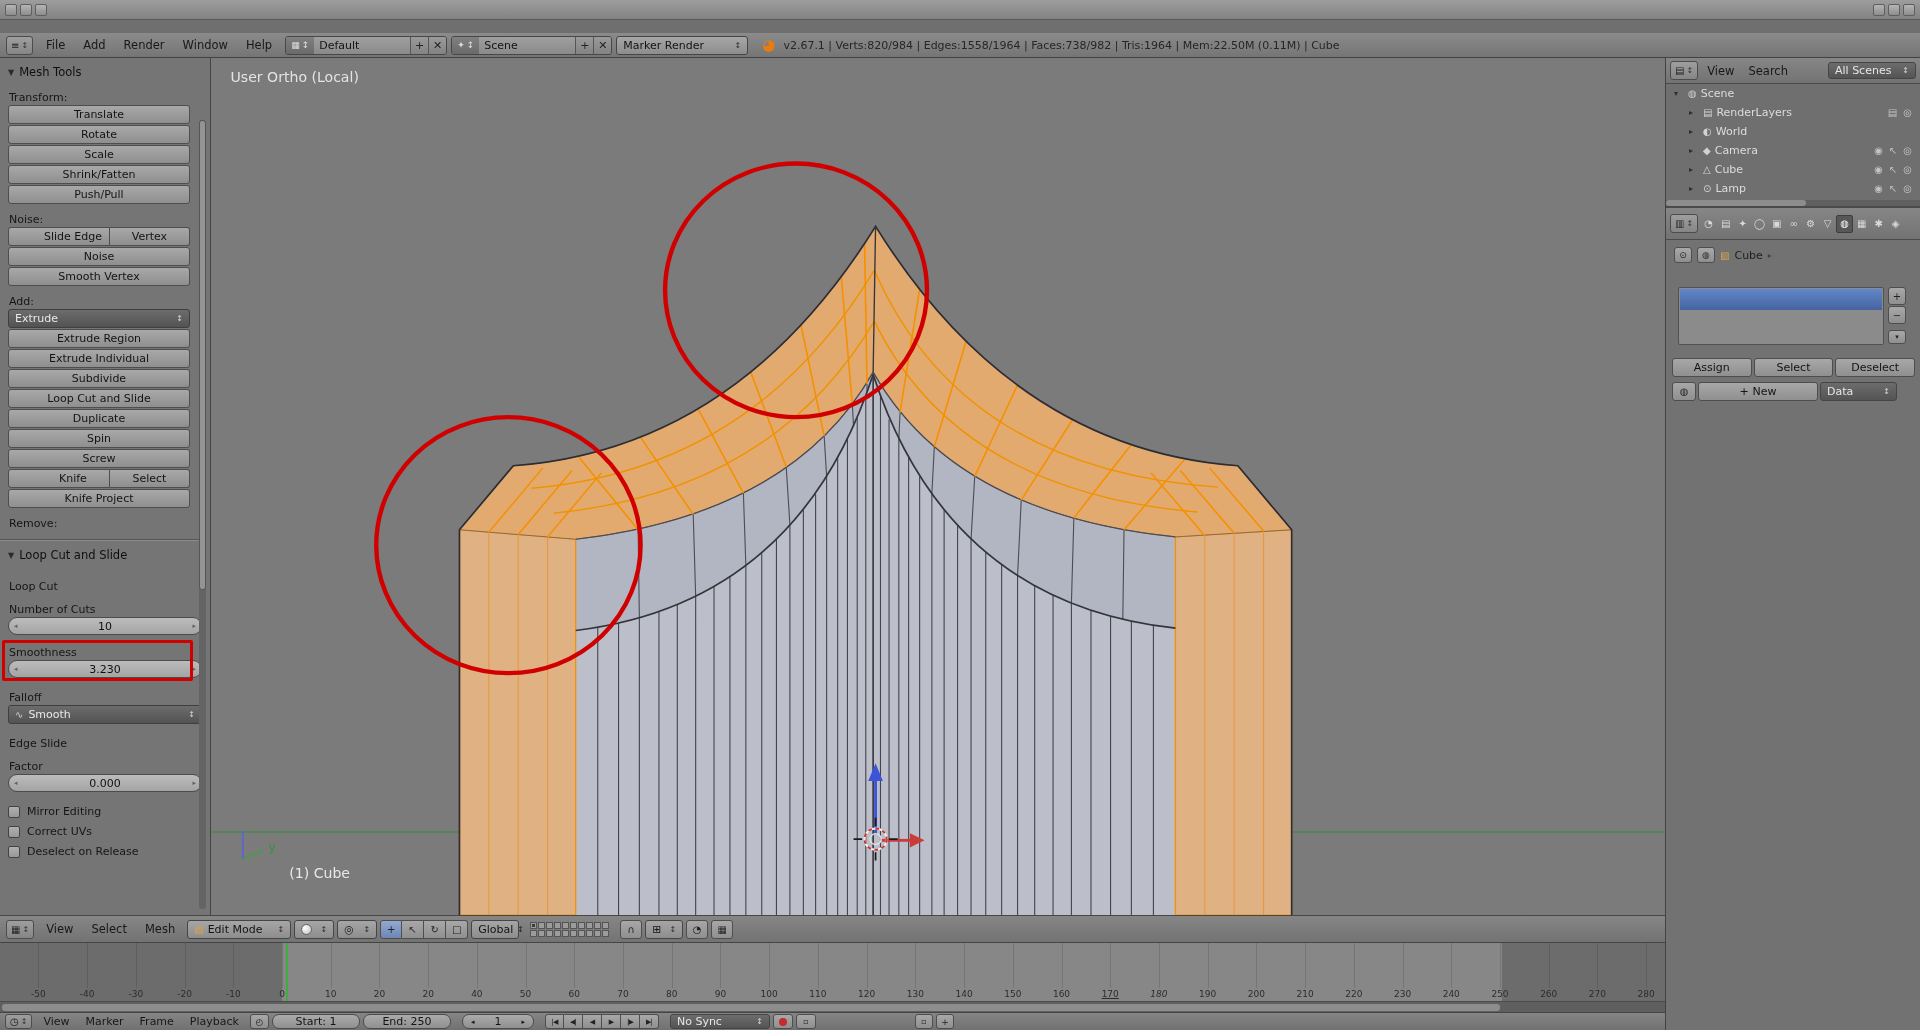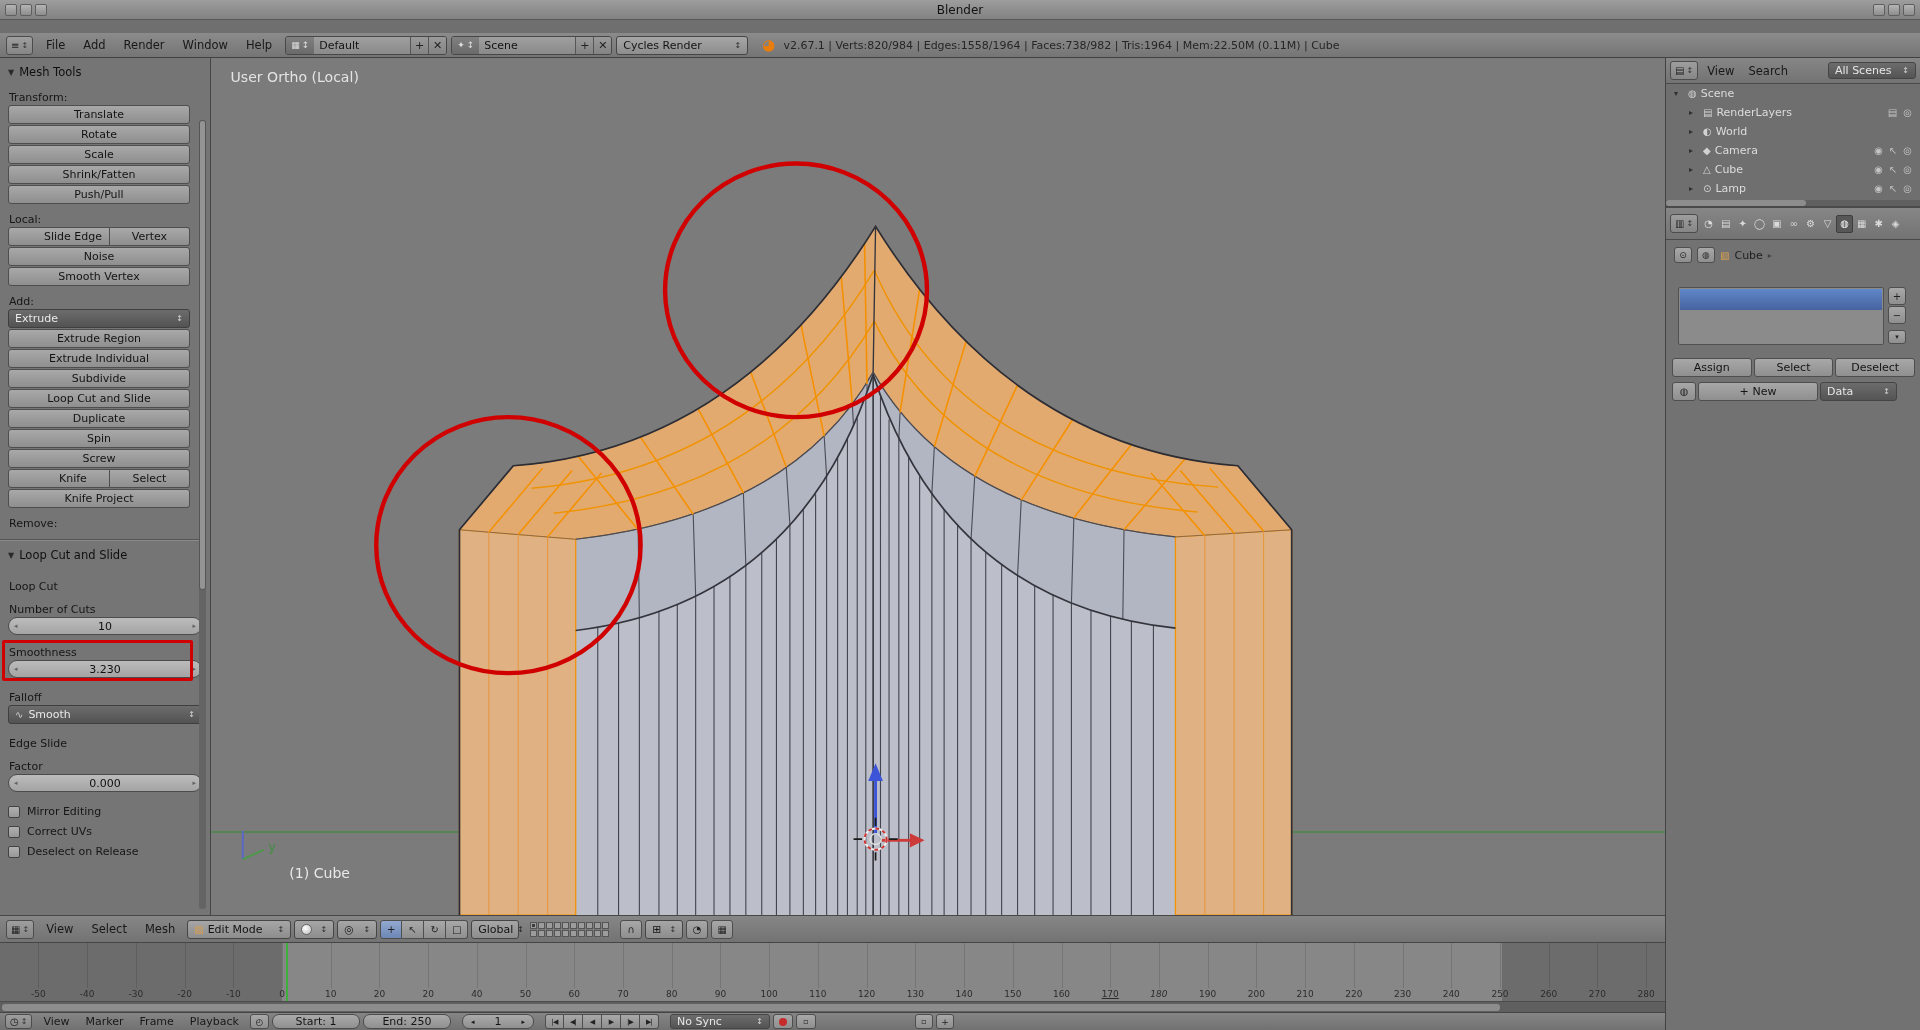--- a/index.html
+++ b/index.html
@@ -141,21 +141,20 @@
 <body>
 
 <div id="app">
 
   <div class="titlebar">
     <div class="win-icons left">
         <i></i>
         <i></i>
         <i></i>
       </div>
-    <div class="title">Blender</div>
     <div class="win-icons right">
         <i></i>
         <i></i>
         <i></i>
       </div>
   </div>
   <div class="gapstrip"></div>
 
   <div class="infobar">
     <div class="ed-btn">
@@ -181,40 +180,40 @@
     <div class="idblock">
       <span class="idseg icon">
           <span>✦</span>
           <span>↕</span>
         </span>
       <span class="idseg name">Scene</span>
       <span class="idseg sq">+</span>
       <span class="idseg sq">✕</span>
     </div>
     <div class="dd light" style="width:132px">
-      <span>Cycles Render</span>
+      <span>Marker Render</span>
         <span class="arr">↕</span>
     </div>
     <span class="blogo">◕</span>
     <span class="stats">v2.67.1 | Verts:820/984 | Edges:1558/1964 | Faces:738/982 | Tris:1964 | Mem:22.50M (0.11M) | Cube</span>
   </div>
 
   <div class="toolshelf">
     <div class="panel-header">
       <span class="tri">▼</span>
       <span>Mesh Tools</span>
     </div>
     <div>
         <div class="ts-label">Transform:</div>
         <div class="btn ts-btn">Translate</div>
         <div class="btn ts-btn">Rotate</div>
         <div class="btn ts-btn">Scale</div>
         <div class="btn ts-btn">Shrink/Fatten</div>
         <div class="btn ts-btn">Push/Pull</div>
-        <div class="ts-label">Local:</div>
+        <div class="ts-label">Noise:</div>
         <div class="ts-split">
           <div class="btn l">Slide Edge</div>
           <div class="btn r">Vertex</div>
         </div>
         <div class="btn ts-btn">Noise</div>
         <div class="btn ts-btn">Smooth Vertex</div>
         <div class="ts-label">Add:</div>
         <div class="menu-dark">
           <span>Extrude</span>
           <span class="arr">↕</span>

